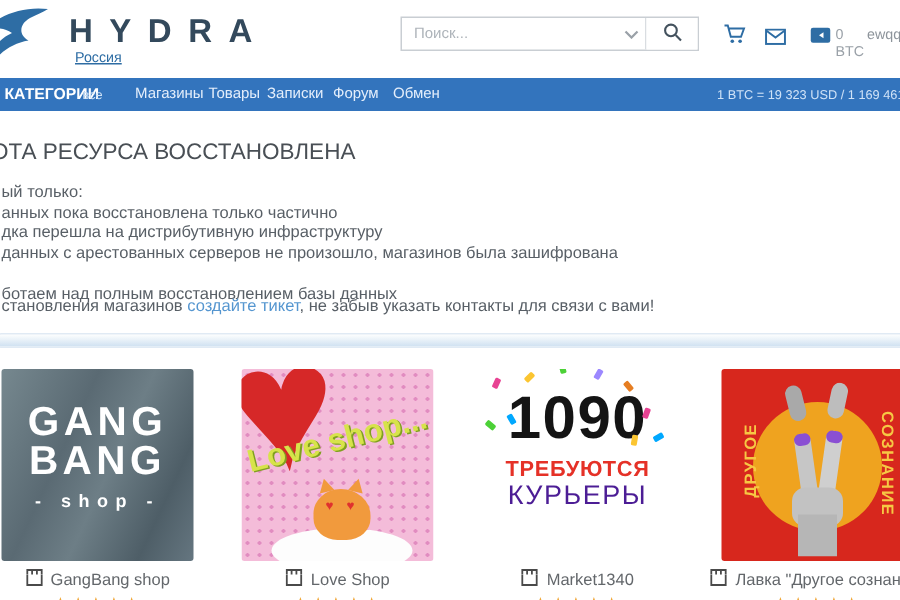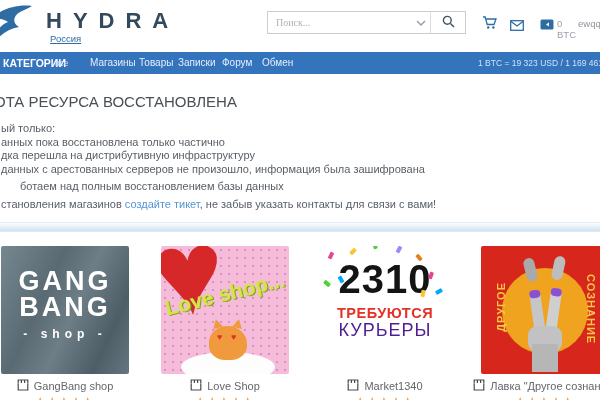--- a/index.html
+++ b/index.html
@@ -9,21 +9,21 @@
   
   .header{position:absolute;top:0;left:0;width:556px;height:52px;background:#fff;}
   .logo-bird{position:absolute;left:-18px;top:5px;}
   .brand{position:absolute;left:46px;top:8px;font-size:22px;font-weight:bold;
          letter-spacing:11px;color:#33495c;white-space:nowrap;}
   .region{position:absolute;left:50px;top:33px;font-size:9.5px;color:#2e6da4;
           text-decoration:underline;cursor:pointer;}
   .searchbox{position:absolute;left:267px;top:11px;width:199px;height:23px;
              border:1px solid #c9ced3;display:flex;align-items:center;box-sizing:border-box;background:#fff;}
   .searchbox input{flex:1;border:0;outline:0;font-size:10px;padding:0 0 0 8px;min-width:0;
-                   font-family:Liberation Serif, serif;color:#444;}
+                   font-family:Liberation Sans, sans-serif;color:#444;}
   .searchbox input::placeholder{color:#aeb4ba;}
   .sb-chevron{width:18px;display:flex;justify-content:center;cursor:pointer;}
   .sb-divider{width:1px;height:21px;background:#d9dde1;}
   .sb-btn{width:34px;height:21px;display:flex;align-items:center;justify-content:center;
           background:#fff;border:0;cursor:pointer;}
   .hicon{position:absolute;cursor:pointer;}
   .cart-i{left:482px;top:15px;}
   .mail-i{left:510px;top:17px;}
   .wallet-i{left:540px;top:16px;}
   .balance{position:absolute;left:557px;top:18px;font-size:9.5px;color:#9aa1a8;}
@@ -35,21 +35,21 @@
   .nav span{position:absolute;line-height:22px;cursor:pointer;}
   .n-cat{left:3px;font-size:10.5px;font-weight:bold;color:#ffffff;}
   .n-all{left:55px;font-size:8.5px;color:#cfe2f5;}
   .n-i0{left:90px;}  .n-i1{left:139px;} .n-i2{left:178px;} .n-i3{left:222px;text-align:center;} .n-i4{left:262px;}
   .n-item{font-size:10px;color:#e4eefb;}
   .n-rate{left:478px;font-size:8.5px;color:#cfe2f7;white-space:nowrap;cursor:default;}
 
   
   .a-title{position:absolute;left:-6px;top:93px;font-size:15px;color:#494f55;white-space:nowrap;}
   .a-line{position:absolute;left:1px;font-size:11px;color:#585f66;white-space:nowrap;}
-  .l0{top:122px;} .l1{top:135.5px;} .l2{top:149px;text-align:right;} .l3{top:162.5px;} .l4{top:180px;margin-left:19px;}
+  .l0{top:122px;} .l1{top:135.5px;} .l2{top:149px;text-align:right;} .l3{top:162.5px;} .l4{top:190px;}
   .l5{top:198px;}
   .a-link{color:#5596d0;cursor:pointer;}
 
   
   .divider{position:absolute;top:222px;left:-3px;width:606px;height:8px;border-radius:4px;
            background:linear-gradient(#fdfefe,#cfe1f1);border:1px solid #e0eaf4;}
 
   
   .card{position:absolute;top:240px;width:160px;height:160px;}
   .c1{left:-15px;} .c2{left:145px;} .c3{left:305px;} .c4{left:465px;}
@@ -177,21 +177,21 @@
     <span class="n-item n-i2">Записки</span>
     <span class="n-item n-i3">Форум</span>
     <span class="n-item n-i4">Обмен</span>
     <span class="n-rate">1 BTC = 19 323 USD / 1 169 461 R</span>
   </div>
 
   <div class="a-title">ОТА РЕСУРСА ВОССТАНОВЛЕНА</div>
   <div class="a-line l0">ый только:</div>
   <div class="a-line l1">анных пока восстановлена только частично</div>
   <div class="a-line l2">дка перешла на дистрибутивную инфраструктуру</div>
-  <div class="a-line l3">данных с арестованных серверов не произошло, информация была зашифрована</div>
+  <div class="a-line l3">данных с арестованных серверов не произошло, магазинов была зашифрована</div>
   <div class="a-line l4">ботаем над полным восстановлением базы данных</div>
   <div class="a-line l5">
     <span>становления магазинов </span><a class="a-link">создайте тикет</a><span>, не забыв указать контакты для связи с вами!</span>
   </div>
 
   <div class="divider"></div>
 
   <div class="card c1">
     <div class="tile gb">
       <div class="gb-l1">GANG</div>
@@ -228,21 +228,21 @@
           <path d="M1.2 4 V1 H4.4 V4 M4.4 1 H7.6 V4 M7.6 1 H10.8 V4" fill="none" stroke="#4a4a4a" stroke-width="1.2"></path>
         </svg>
       </span>
       <span>Love Shop</span>
     </div>
     <div class="stars">★★★★★</div>
   </div>
 
   <div class="card c3">
     <div class="tile mk">
-      <div class="mk-num">2310</div>
+      <div class="mk-num">1090</div>
       <i class="cf"></i>
         <i class="cf"></i>
         <i class="cf"></i>
         <i class="cf"></i>
         <i class="cf"></i>
         <i class="cf"></i>
         <i class="cf"></i>
         <i class="cf"></i>
         <i class="cf"></i>
         <i class="cf"></i>

